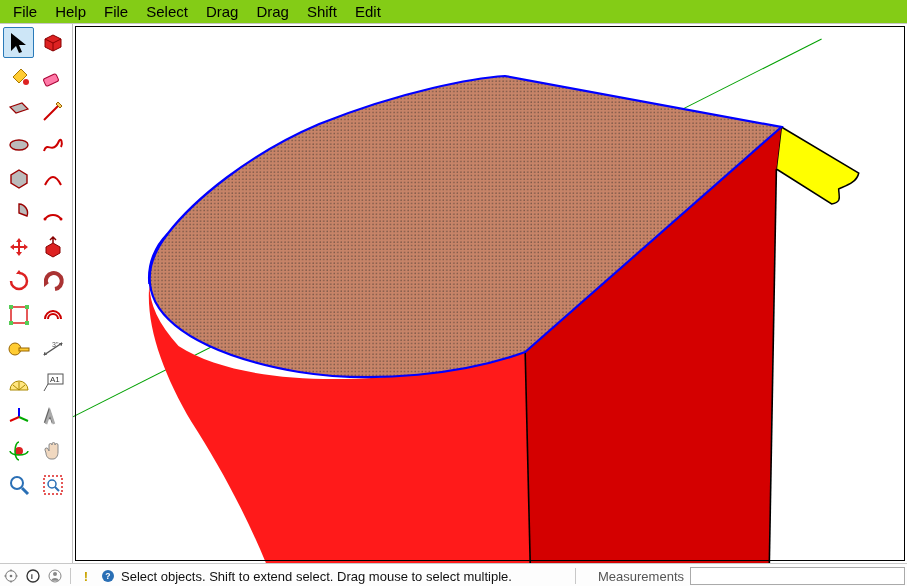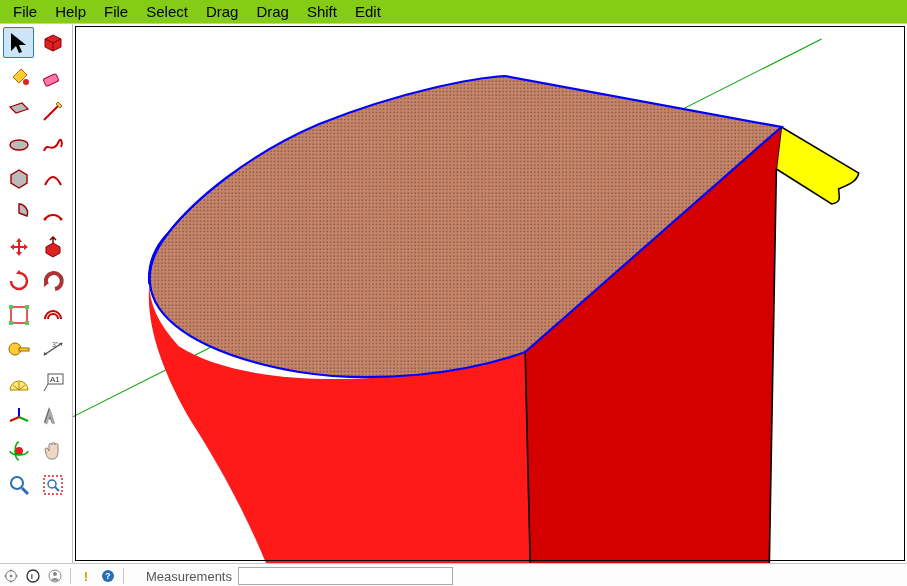--- a/index.html
+++ b/index.html
@@ -404,16 +404,17 @@
       </svg>
   </div>
   <div class="sep"></div>
   <div class="icon" style="color:#c9a400;font-weight:bold;">!</div>
   <div class="icon">
     <svg width="16" height="16" viewBox="0 0 24 24">
         <circle cx="12" cy="12" r="9" fill="#2a6fb5"></circle>
         <text x="8" y="17" font-size="13" font-weight="bold" fill="#fff">?</text>
       </svg>
   </div>
+  <div class="hint">Select objects. Shift to extend select. Drag mouse to select multiple.</div>
   <div class="sep"></div>
   <div class="measurements-label">Measurements</div>
   <input class="measurements-input" value="" style="">
 </div>
 
 </body></html>

